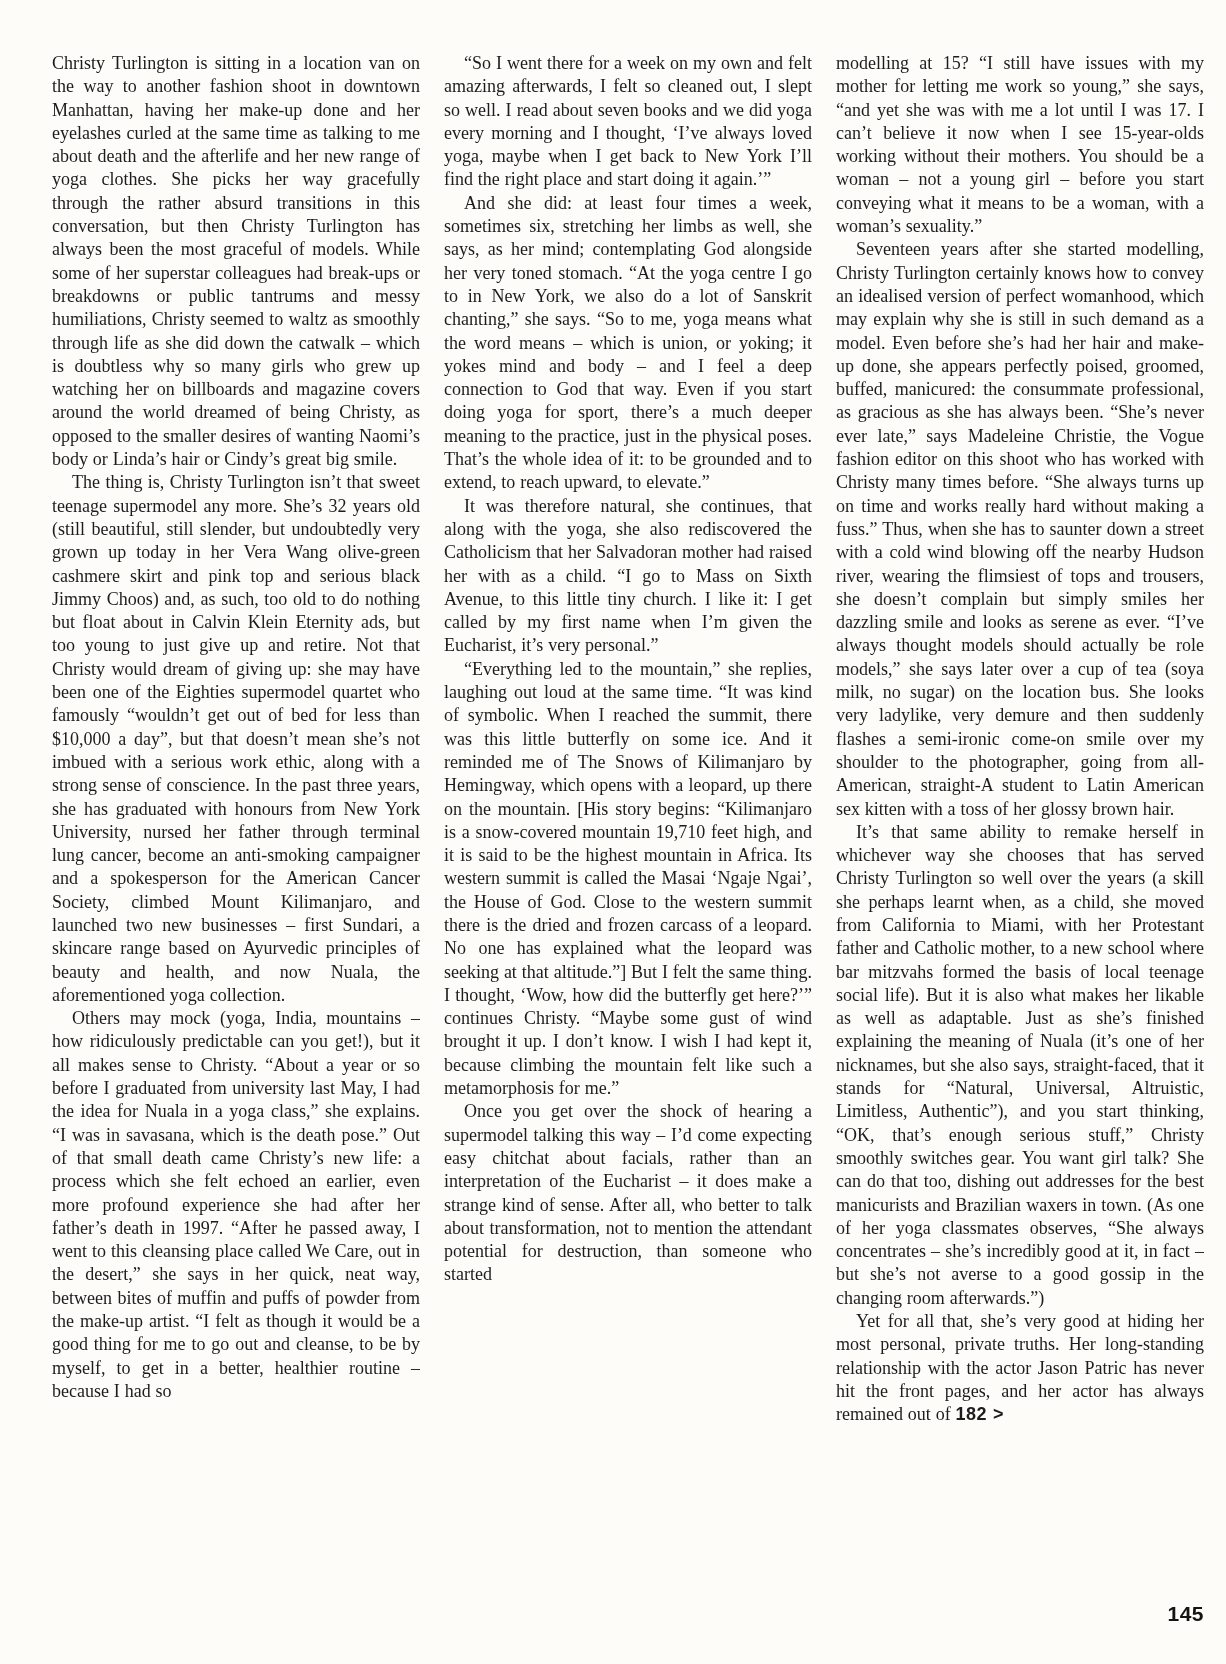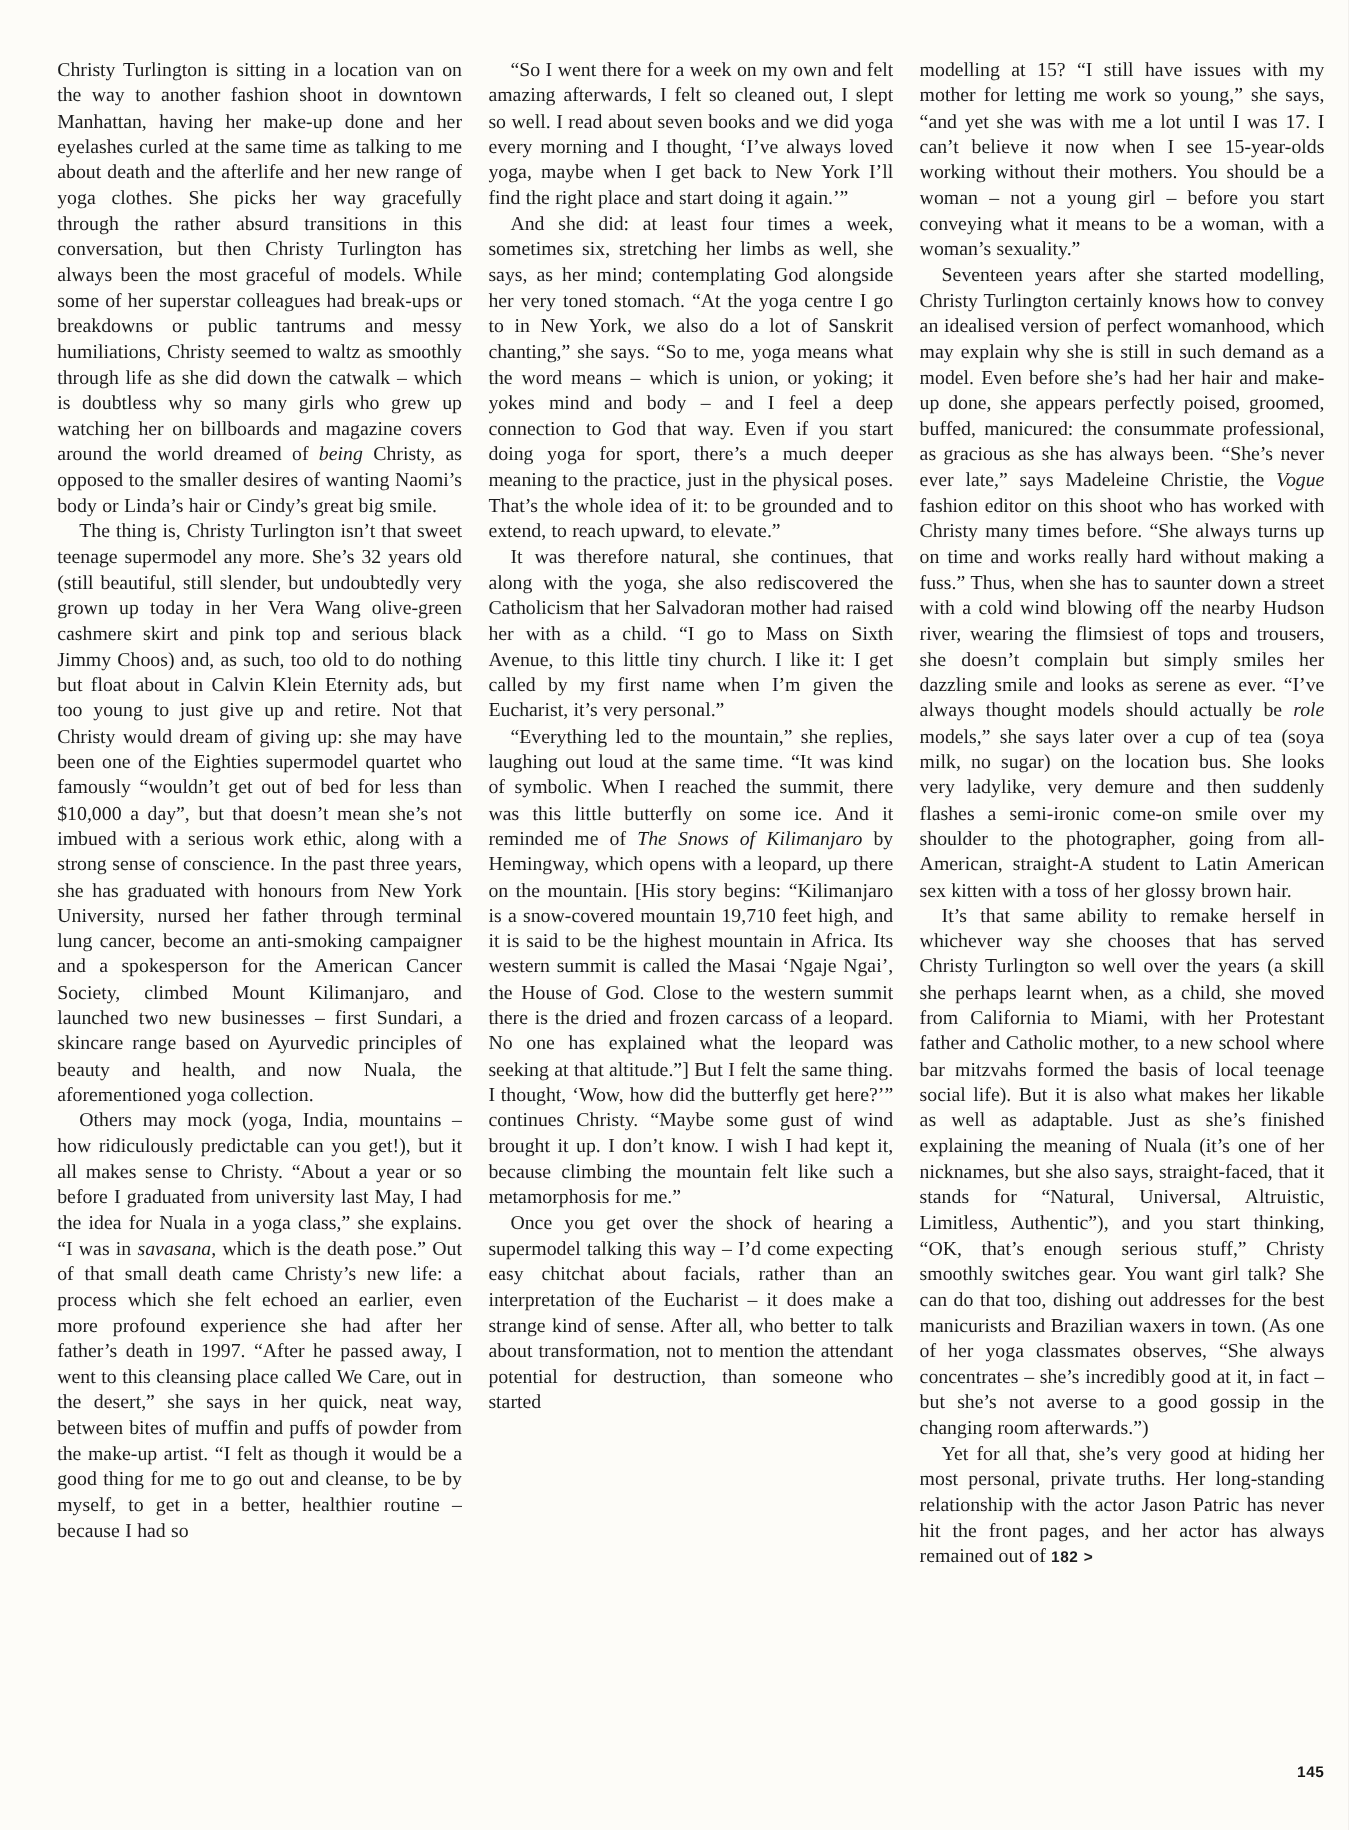--- a/index.html
+++ b/index.html
@@ -35,36 +35,35 @@
     word-spacing: 0.02em;
   }
   .col p {
     margin: 0;
     padding: 0;
   }
   .col p.indent {
     text-indent: 20px;
   }
   .italic {
-    font-style: italic;
   }
   .sans {
     font-family: "Liberation Sans", sans-serif;
     font-weight: 600;
-    font-size: 14px;
+    font-size: 18px;
     letter-spacing: 0.5px;
     white-space: nowrap;
   }
   .page-number {
     position: absolute;
     top: 1602px;
     right: 22px;
     font-family: "Liberation Sans", sans-serif;
     font-weight: 600;
-    font-size: 14px;
+    font-size: 21px;
     letter-spacing: 0.5px;
     color: #141414;
   }
 </style>
 </head>
 <body>
 
 <div class="page">
   <div class="columns">
       <div class="col">

